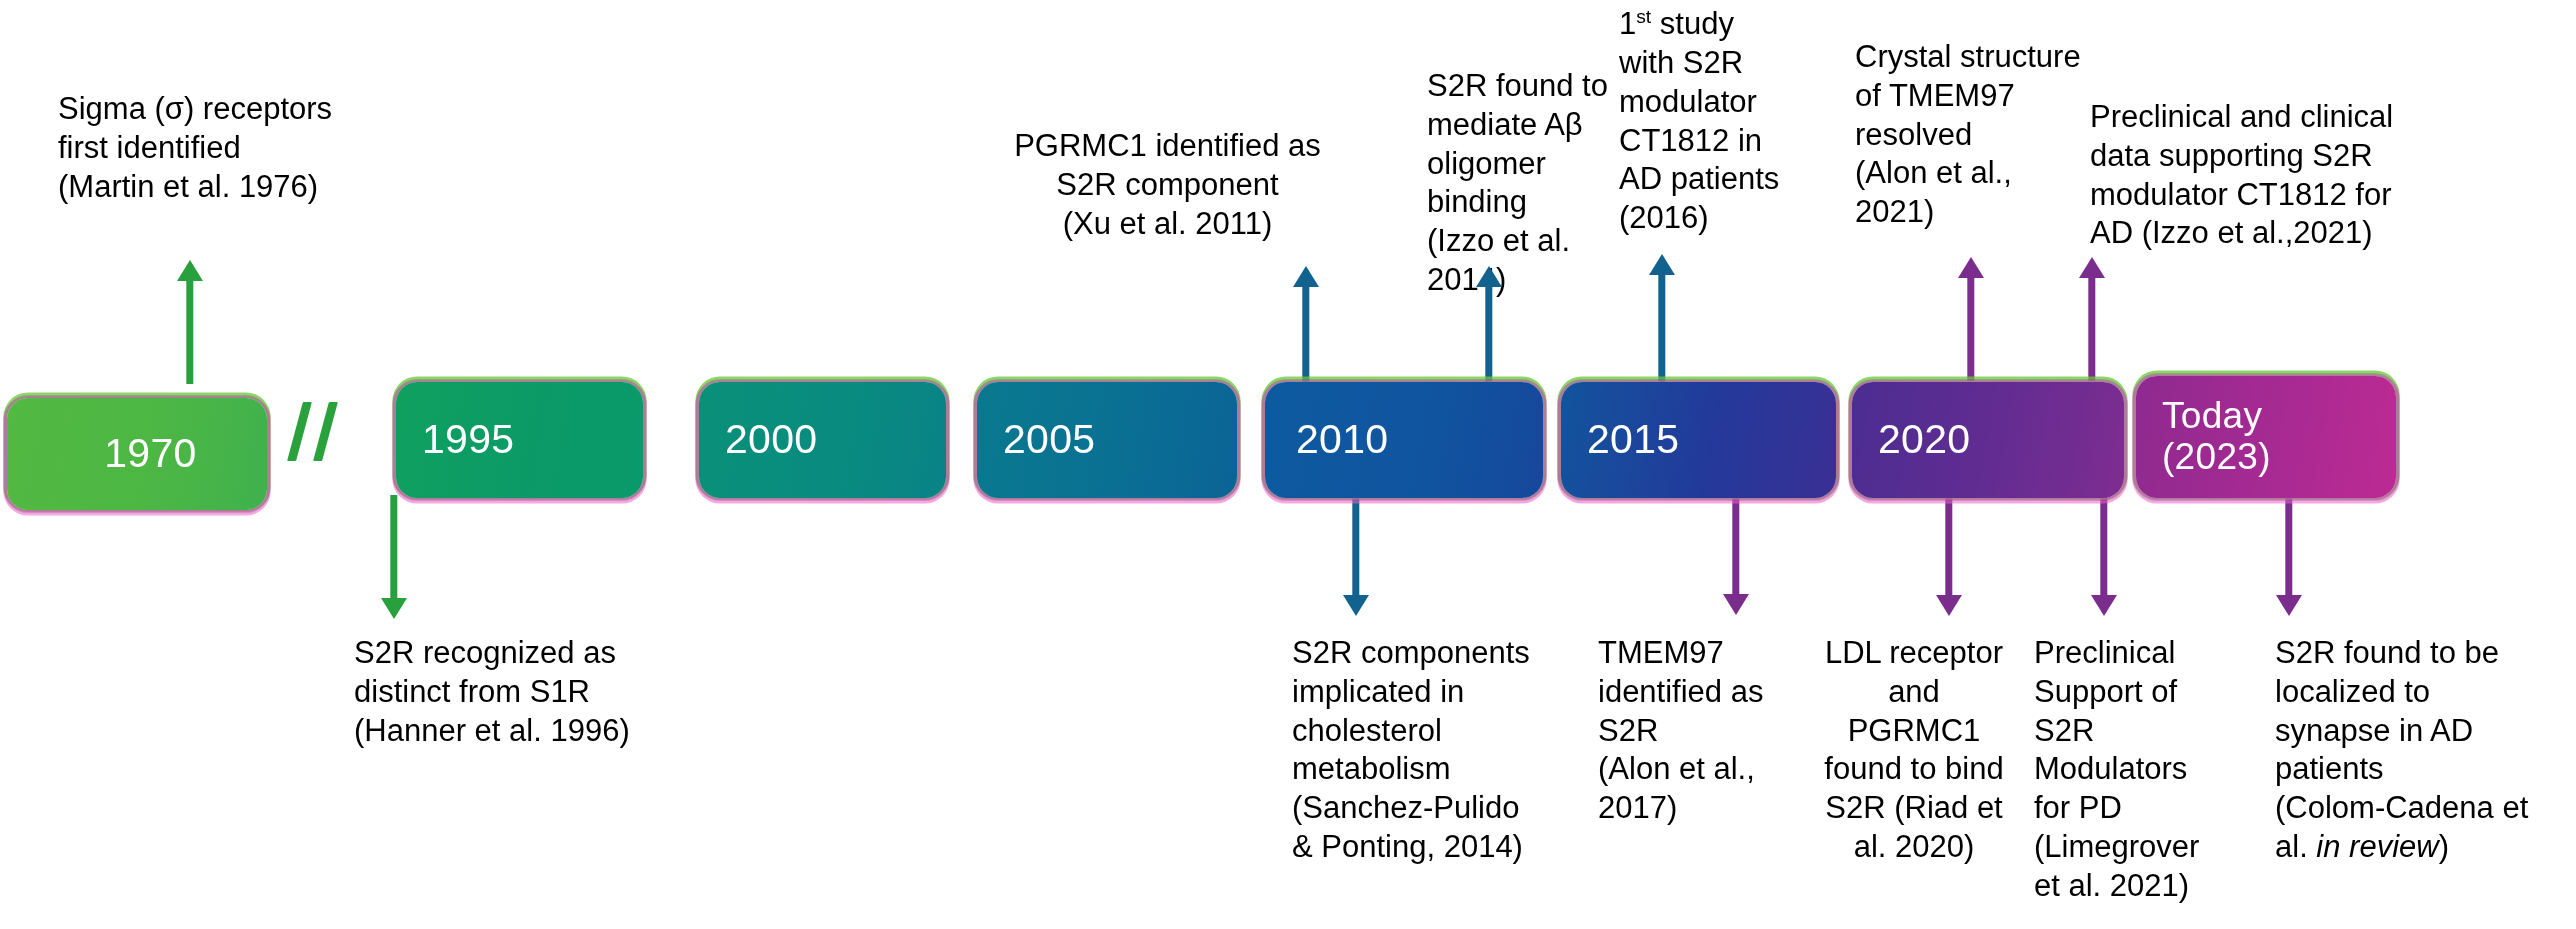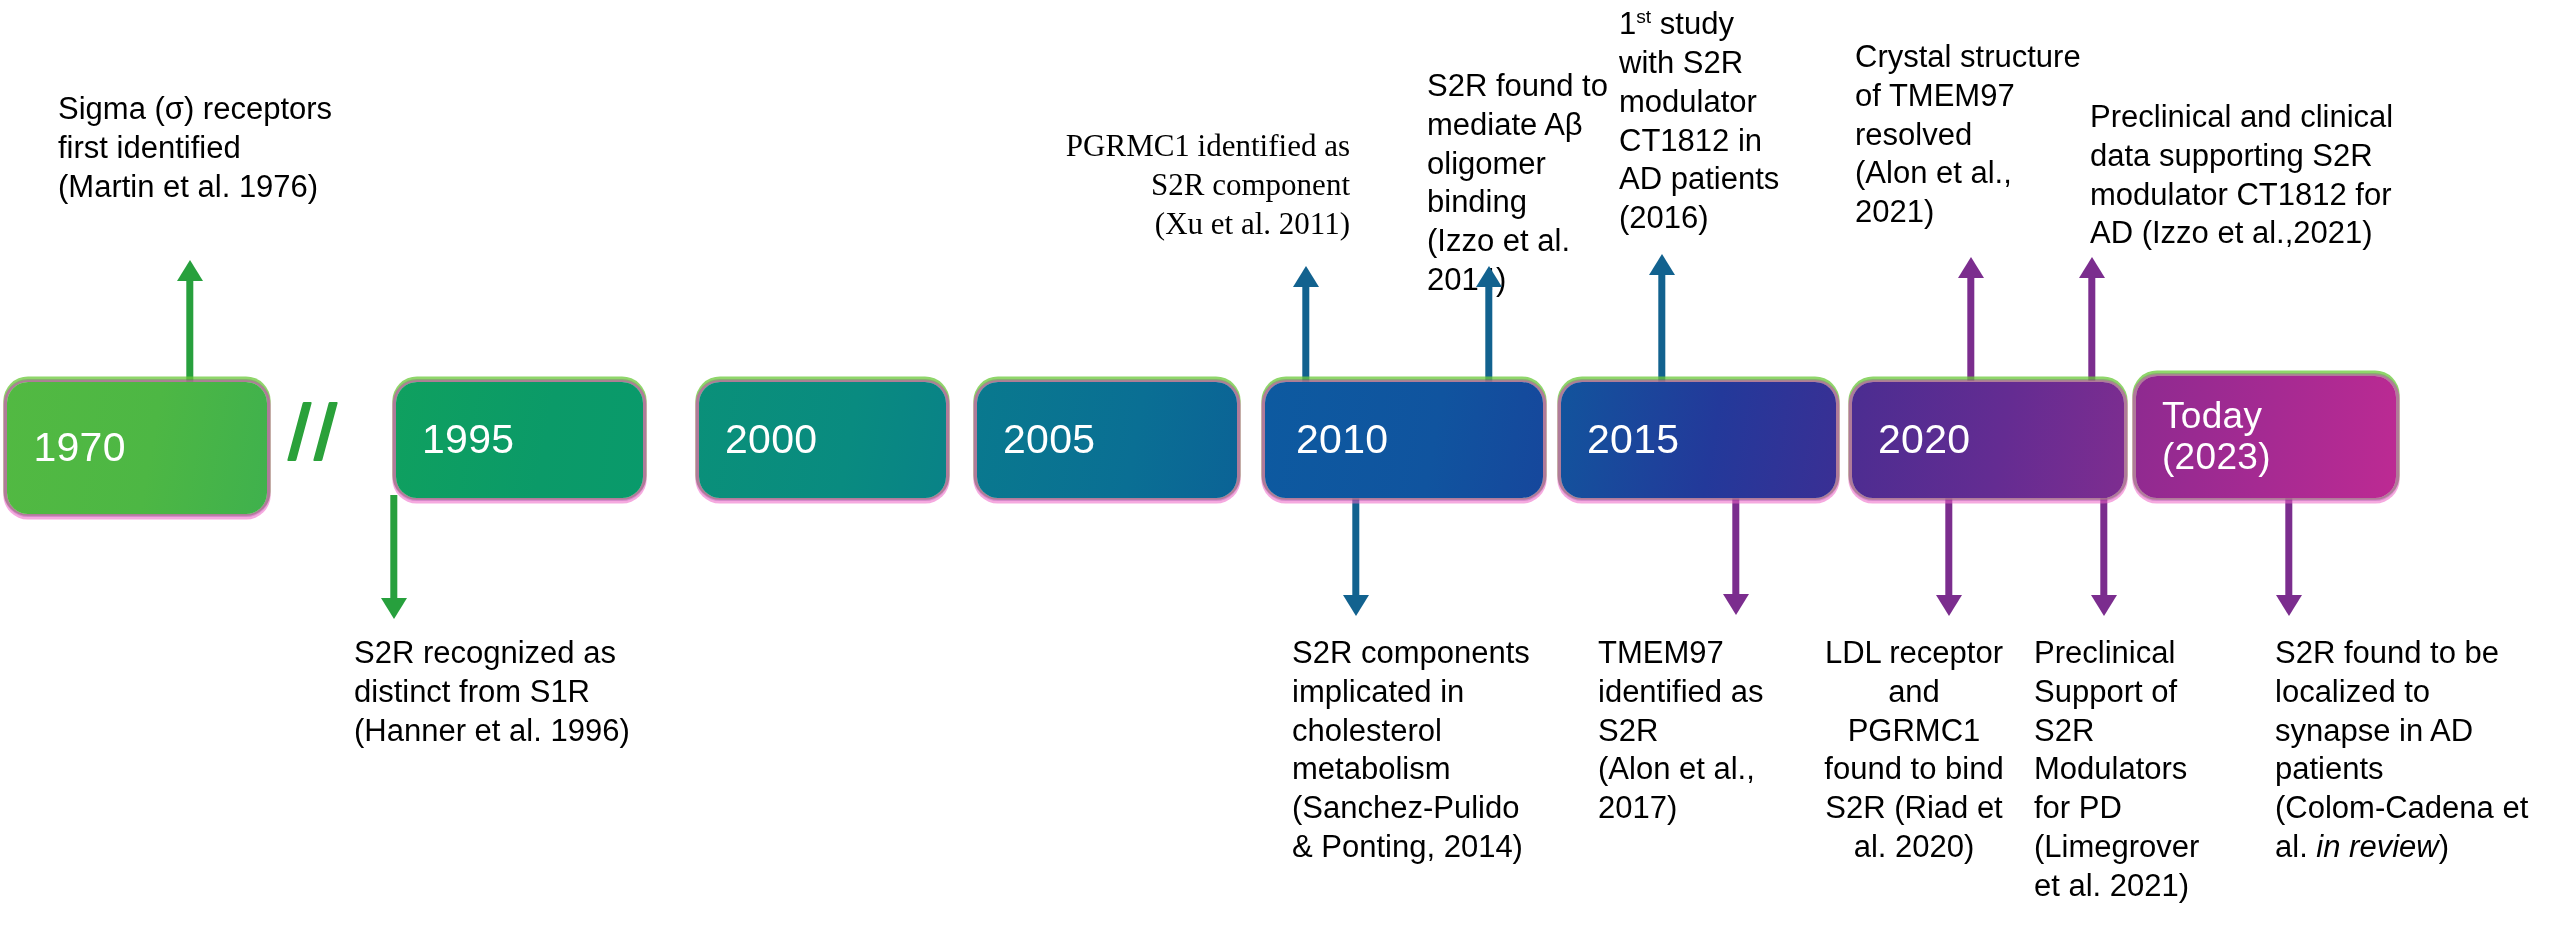--- a/index.html
+++ b/index.html
@@ -73,21 +73,21 @@
 
   
   .note {
     position: absolute;
     color: #000000;
     font-size: 31px;
     line-height: 1.25;
     white-space: pre-line;
     z-index: 3;
   }
-  .note.center { text-align: right; font-family: Liberation Serif, serif; }
+  .note.center { text-align: center; }
   .note.left   { text-align: left; }
   .note em { }
   .sup { font-size: 0.62em; vertical-align: super; }
 </style>
 </head>
 <body>
 
 <div id="stage">
 
   <div class="arrow up" style="left:176px; top:260px; width:27px; height:124px;">
@@ -143,22 +143,22 @@
   <div class="arrow down" style="left:2090px; top:492px; width:27px; height:124px;">
     <div class="shaft" style="top:0; height:104px; background:#7b2d8e;"></div>
     <div class="head" style="border-top:21px solid #7b2d8e;"></div>
   </div>
 
   <div class="arrow down" style="left:2275px; top:495px; width:27px; height:121px;">
     <div class="shaft" style="top:0; height:101px; background:#7b2d8e;"></div>
     <div class="head" style="border-top:21px solid #7b2d8e;"></div>
   </div>
 
-  <div class="year-box" style="left:7.4px; top:382px; width:260px; height:132px;
-              background:linear-gradient(100deg,#52b942 0%,#4db744 55%,#3fb14d 100%);">
+  <div class="year-box" style="left:7.4px; top:398px; width:260px; height:112px;
+              background:linear-gradient(100deg,#52b942 0%,#4db744 55%,#3fb14d 100%);justify-content:center;">
     <span class="ylabel">1970</span>
   </div>
 
   <div class="break-mark" style="left:289px; top:402px; width:68px; height:68px;">
     <i style="left:6.2px; top:0;"></i>
     <i style="left:32px; top:0;"></i>
   </div>
 
   <div class="year-box" style="left:396px; top:382px; width:247px; height:116px;
               background:linear-gradient(100deg,#0fa05f 0%,#0b9a68 60%,#099a6b 100%);">

